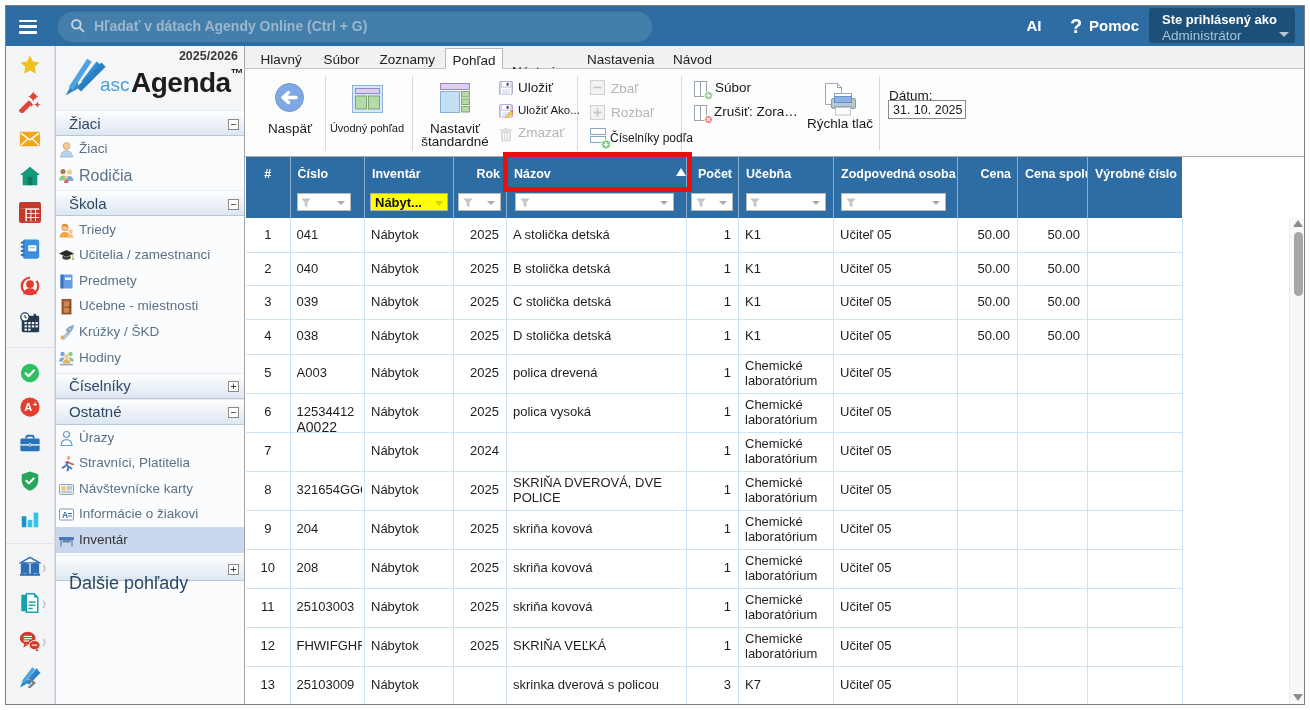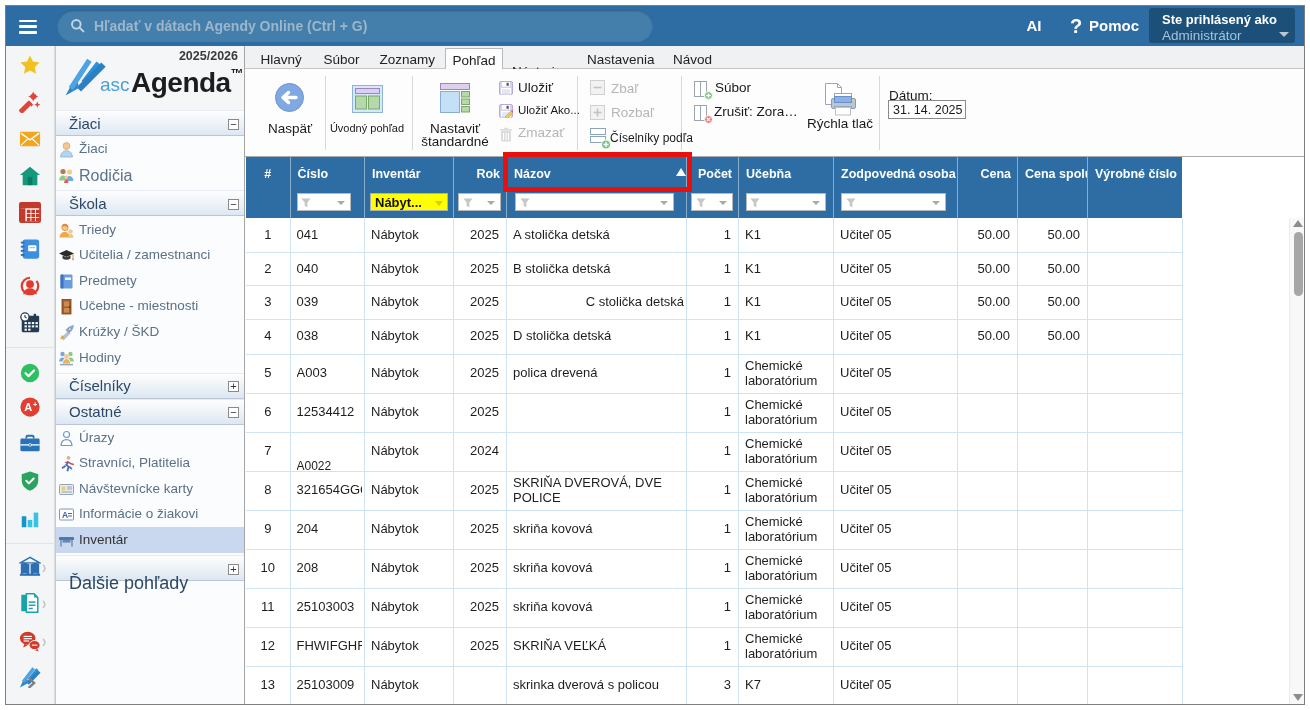--- a/index.html
+++ b/index.html
@@ -467,21 +467,21 @@
       <path d="M13.5 1.5l4 4h-4z" fill="#fff" stroke="#98a8b8"></path>
       <rect x="10.5" y="11.5" width="17" height="8" fill="#fff" stroke="#98a8b8"></rect>
       <rect x="7.5" y="16.5" width="24" height="10" rx="1.5" fill="#b9c6d4" stroke="#8a9cae"></rect>
       <rect x="10.5" y="14.5" width="17" height="6" fill="#8cb0e8" stroke="#6a90c8"></rect>
       <rect x="10" y="24" width="18" height="2.5" fill="#98a8b8"></rect>
       <rect x="11.5" y="25.5" width="15" height="7.5" fill="#fdfdfd" stroke="#b8c4d0"></rect>
       <rect x="28.5" y="18" width="1.8" height="1.8" fill="#e8d84a"></rect>
     </svg>
 <div class="abs" style="left:794px;top:109.5px;width:80px;text-align:center;font-size:13.5px;color:#1a1a1a">Rýchla tlač</div>
 <div class="abs" style="left:883px;top:82px;font-size:13.5px;color:#1a1a1a">Dátum:</div>
-<div class="abs" style="left:882px;top:93.5px;width:78px;height:19.5px;background:#fff;border:1px solid #8a8a8a;font-size:12.5px;color:#1a1a1a;line-height:18px;padding-left:4px;white-space:nowrap">31. 14. 2025</div>
+<div class="abs" style="left:882px;top:93.5px;width:78px;height:19.5px;background:#fff;border:1px solid #8a8a8a;font-size:12.5px;color:#1a1a1a;line-height:18px;padding-left:4px;white-space:nowrap">31. 10. 2025</div>
 <div class="abs" style="left:240px;top:151px;width:936px;height:61px;background:#2d6da3"></div>
 <div class="abs" style="left:283.5px;top:151px;width:1px;height:61px;background:#e8eef4;opacity:0.5"></div>
 <div class="abs" style="left:358px;top:151px;width:1px;height:61px;background:#e8eef4;opacity:0.5"></div>
 <div class="abs" style="left:447px;top:151px;width:1px;height:61px;background:#e8eef4;opacity:0.5"></div>
 <div class="abs" style="left:500px;top:151px;width:1px;height:61px;background:#e8eef4;opacity:0.5"></div>
 <div class="abs" style="left:680px;top:151px;width:1px;height:61px;background:#e8eef4;opacity:0.5"></div>
 <div class="abs" style="left:732px;top:151px;width:1px;height:61px;background:#e8eef4;opacity:0.5"></div>
 <div class="abs" style="left:827px;top:151px;width:1px;height:61px;background:#e8eef4;opacity:0.5"></div>
 <div class="abs" style="left:951px;top:151px;width:1px;height:61px;background:#e8eef4;opacity:0.5"></div>
 <div class="abs" style="left:1011px;top:151px;width:1px;height:61px;background:#e8eef4;opacity:0.5"></div>
@@ -627,21 +627,21 @@
     </div>
 <div class="abs" style="left:290.5px;width:65.5px;text-align:left;top:279px;height:33.5px;display:flex;align-items:center;font-size:13px;color:#1e1e1e;line-height:15.5px;overflow:hidden">
       <div style="width:100%">039</div>
     </div>
 <div class="abs" style="left:365px;width:80px;text-align:left;top:279px;height:33.5px;display:flex;align-items:center;font-size:13px;color:#1e1e1e;line-height:15.5px;overflow:hidden">
       <div style="width:100%">Nábytok</div>
     </div>
 <div class="abs" style="left:447px;width:46px;text-align:right;justify-content:flex-end;top:279px;height:33.5px;display:flex;align-items:center;font-size:13px;color:#1e1e1e;line-height:15.5px;overflow:hidden">
       <div style="width:100%">2025</div>
     </div>
-<div class="abs" style="left:507px;width:171px;text-align:right;top:279px;height:33.5px;display:flex;align-items:center;font-size:13px;color:#1e1e1e;line-height:15.5px;overflow:hidden">
+<div class="abs" style="left:507px;width:171px;text-align:left;top:279px;height:33.5px;display:flex;align-items:center;font-size:13px;color:#1e1e1e;line-height:15.5px;overflow:hidden">
       <div style="width:100%">C stolička detská</div>
     </div>
 <div class="abs" style="left:680px;width:45px;text-align:right;justify-content:flex-end;top:279px;height:33.5px;display:flex;align-items:center;font-size:13px;color:#1e1e1e;line-height:15.5px;overflow:hidden">
       <div style="width:100%">1</div>
     </div>
 <div class="abs" style="left:739px;width:86px;text-align:left;top:279px;height:33.5px;display:flex;align-items:center;font-size:13px;color:#1e1e1e;line-height:15.5px;overflow:hidden">
       <div style="width:100%">K1</div>
     </div>
 <div class="abs" style="left:834px;width:115px;text-align:left;top:279px;height:33.5px;display:flex;align-items:center;font-size:13px;color:#1e1e1e;line-height:15.5px;overflow:hidden">
       <div style="width:100%">Učiteľ 05</div>
@@ -711,33 +711,36 @@
     </div>
 <div class="abs" style="left:290.5px;width:65.5px;text-align:left;top:386.5px;height:39.0px;display:flex;align-items:center;font-size:13px;color:#1e1e1e;line-height:15.5px;overflow:hidden">
       <div style="width:100%">12534412</div>
     </div>
 <div class="abs" style="left:365px;width:80px;text-align:left;top:386.5px;height:39.0px;display:flex;align-items:center;font-size:13px;color:#1e1e1e;line-height:15.5px;overflow:hidden">
       <div style="width:100%">Nábytok</div>
     </div>
 <div class="abs" style="left:447px;width:46px;text-align:right;justify-content:flex-end;top:386.5px;height:39.0px;display:flex;align-items:center;font-size:13px;color:#1e1e1e;line-height:15.5px;overflow:hidden">
       <div style="width:100%">2025</div>
     </div>
+<div class="abs" style="left:507px;width:171px;text-align:left;top:386.5px;height:39.0px;display:flex;align-items:center;font-size:13px;color:#1e1e1e;line-height:15.5px;overflow:hidden">
+      <div style="width:100%">polica vysoká</div>
+    </div>
 <div class="abs" style="left:680px;width:45px;text-align:right;justify-content:flex-end;top:386.5px;height:39.0px;display:flex;align-items:center;font-size:13px;color:#1e1e1e;line-height:15.5px;overflow:hidden">
       <div style="width:100%">1</div>
     </div>
 <div class="abs" style="left:739px;width:86px;text-align:left;top:386.5px;height:39.0px;display:flex;align-items:center;font-size:13px;color:#1e1e1e;line-height:15.5px;overflow:hidden">
       <div style="width:100%">Chemické laboratórium</div>
     </div>
 <div class="abs" style="left:834px;width:115px;text-align:left;top:386.5px;height:39.0px;display:flex;align-items:center;font-size:13px;color:#1e1e1e;line-height:15.5px;overflow:hidden">
       <div style="width:100%">Učiteľ 05</div>
     </div>
 <div class="abs" style="left:240px;width:43.5px;text-align:center;justify-content:center;top:425.5px;height:39.0px;display:flex;align-items:center;font-size:13px;color:#1e1e1e;line-height:15.5px;overflow:hidden">
       <div style="width:100%">7</div>
     </div>
-<div class="abs" style="left:290.5px;width:65.5px;text-align:left;top:441px;height:39.0px;display:flex;align-items:center;font-size:12px;color:#1e1e1e;line-height:15.5px;overflow:hidden">
+<div class="abs" style="left:290.5px;width:65.5px;text-align:left;top:402px;height:39.0px;display:flex;align-items:center;font-size:14px;color:#1e1e1e;line-height:15.5px;overflow:hidden">
       <div style="width:100%">A0022</div>
     </div>
 <div class="abs" style="left:365px;width:80px;text-align:left;top:425.5px;height:39.0px;display:flex;align-items:center;font-size:13px;color:#1e1e1e;line-height:15.5px;overflow:hidden">
       <div style="width:100%">Nábytok</div>
     </div>
 <div class="abs" style="left:447px;width:46px;text-align:right;justify-content:flex-end;top:425.5px;height:39.0px;display:flex;align-items:center;font-size:13px;color:#1e1e1e;line-height:15.5px;overflow:hidden">
       <div style="width:100%">2024</div>
     </div>
 <div class="abs" style="left:680px;width:45px;text-align:right;justify-content:flex-end;top:425.5px;height:39.0px;display:flex;align-items:center;font-size:13px;color:#1e1e1e;line-height:15.5px;overflow:hidden">
       <div style="width:100%">1</div>

